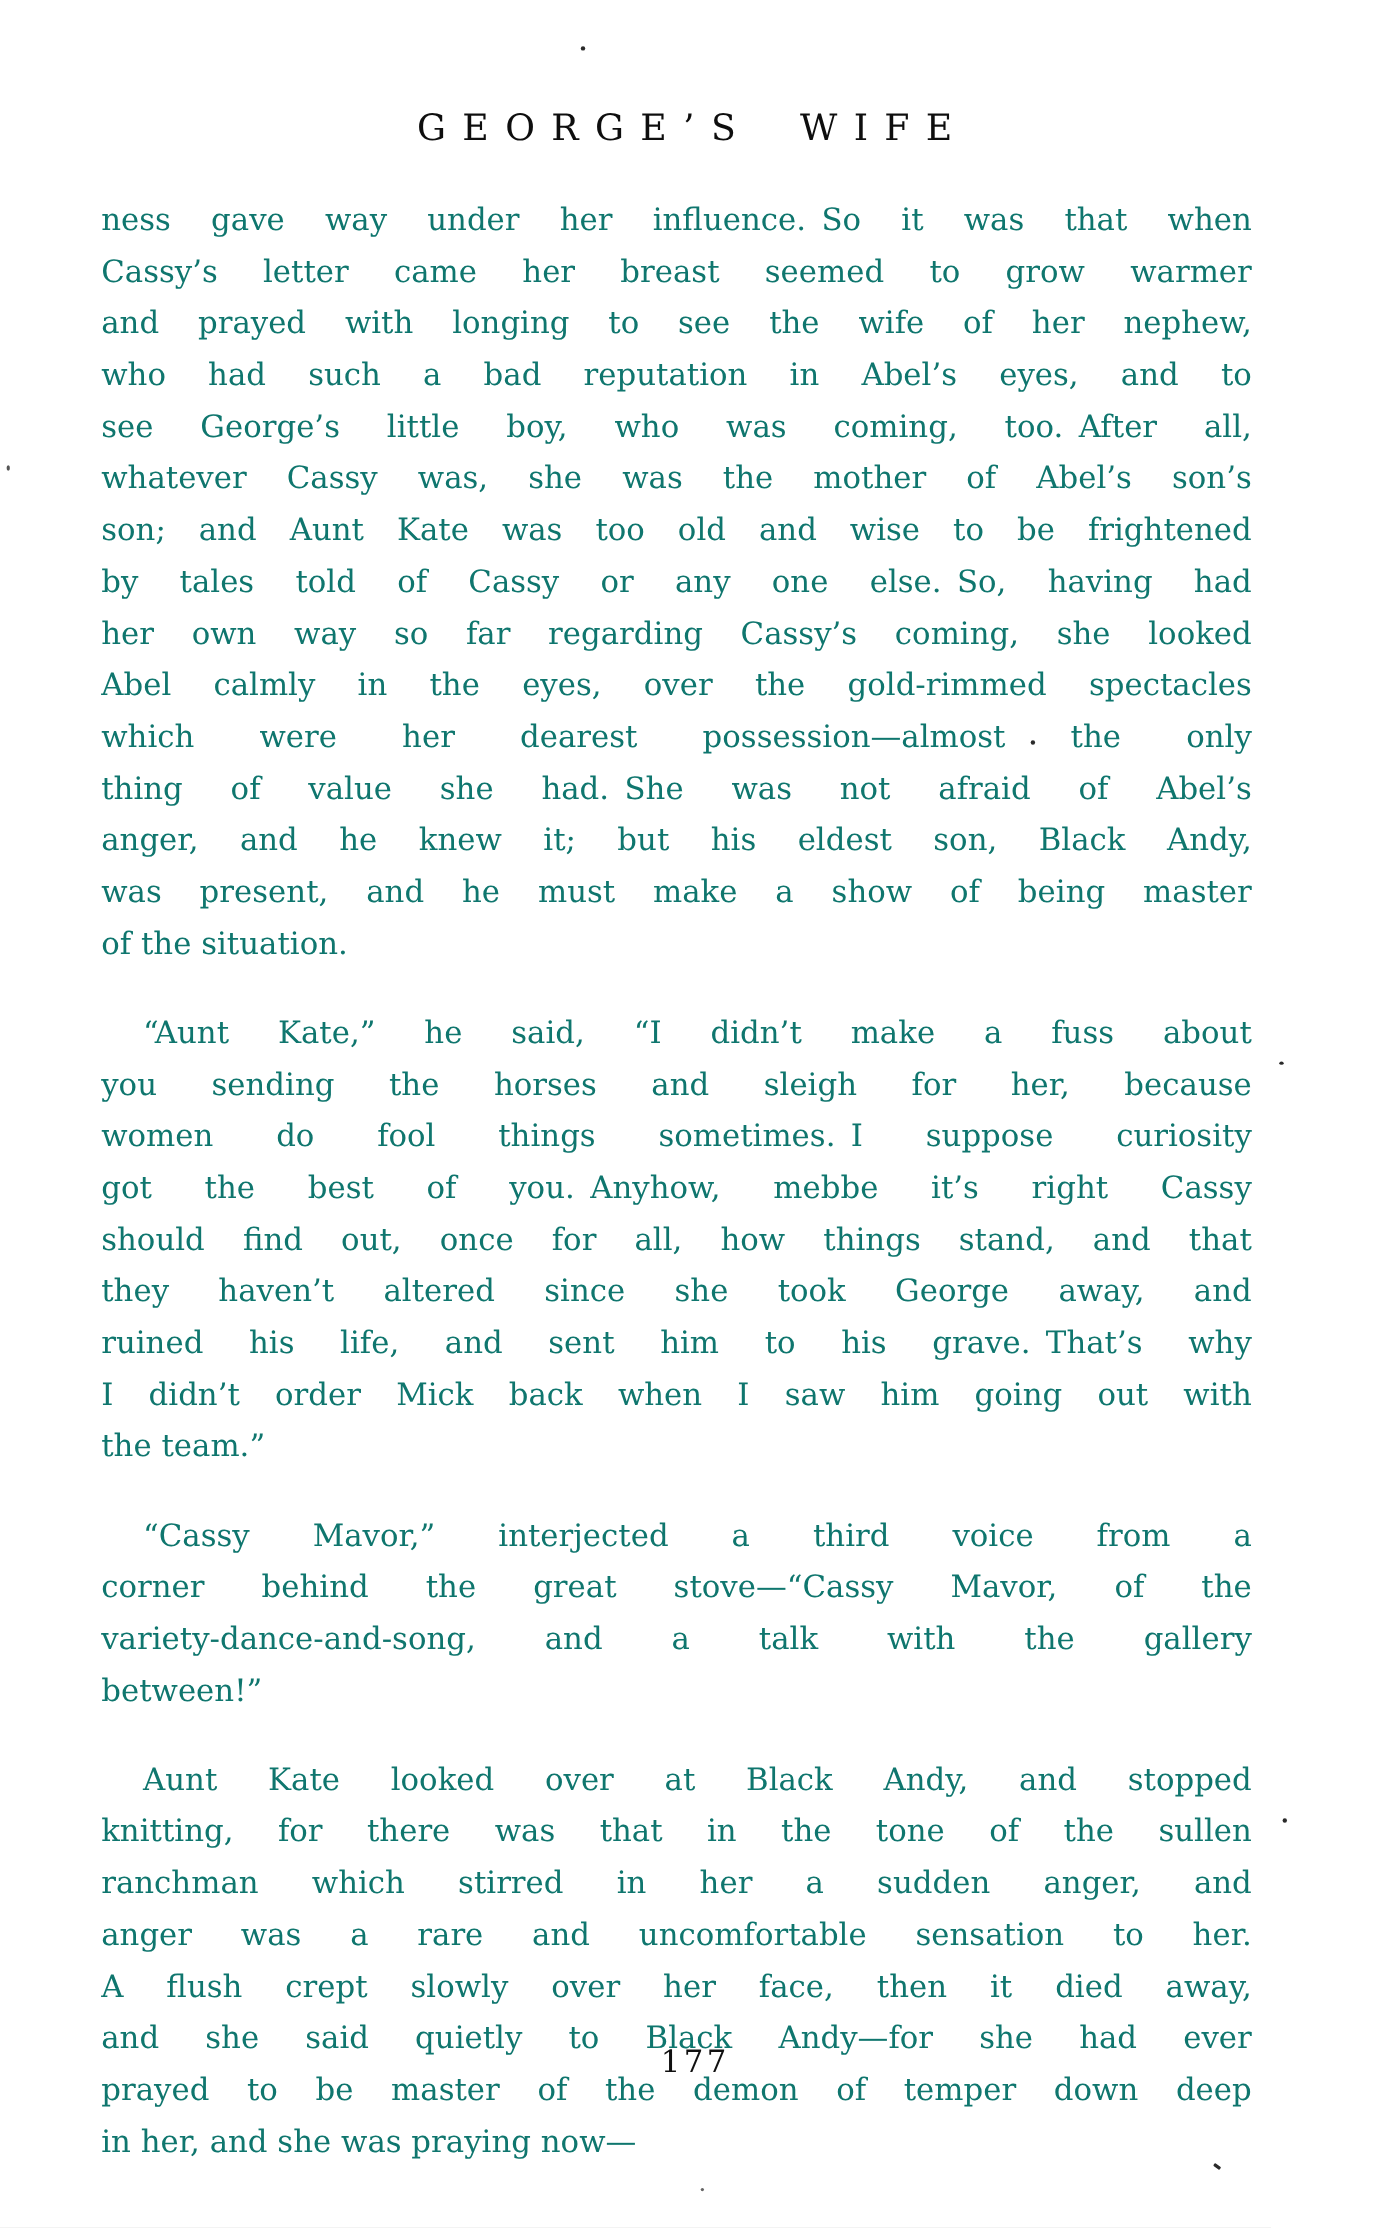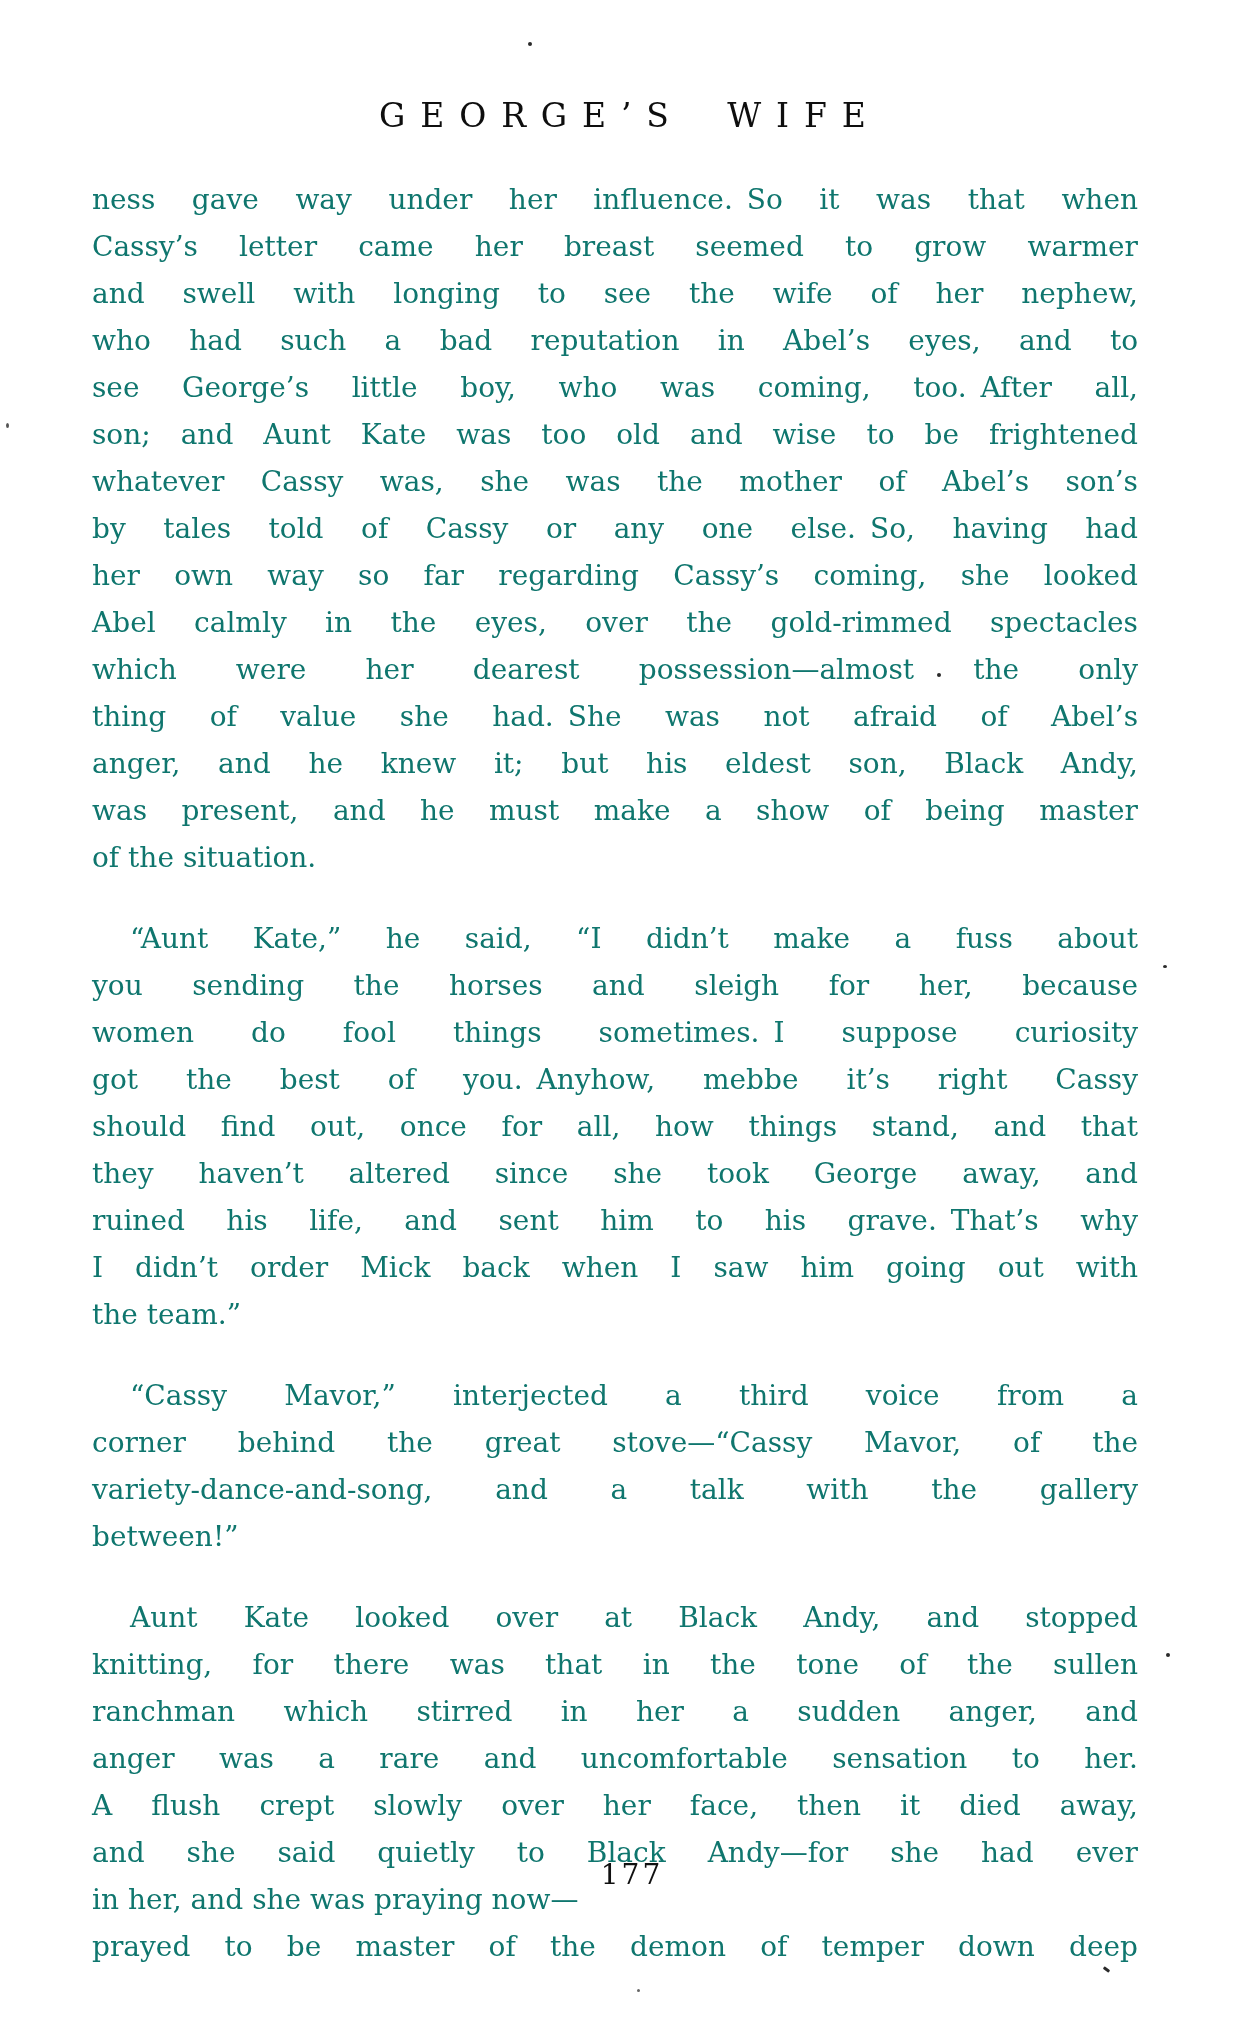--- a/index.html
+++ b/index.html
@@ -68,25 +68,25 @@
 </style>
 </head>
 <body>
 
 <div class="page">
   <div class="running-head">GEORGE’S WIFE</div>
 
   <div class="text-block">
       <div class="line">ness gave way under her influence. So it was that when</div>
       <div class="line">Cassy’s letter came her breast seemed to grow warmer</div>
-      <div class="line">and swell with longing to see the wife of her nephew,</div>
+      <div class="line">and prayed with longing to see the wife of her nephew,</div>
       <div class="line">who had such a bad reputation in Abel’s eyes, and to</div>
       <div class="line">see George’s little boy, who was coming, too. After all,</div>
+      <div class="line">whatever Cassy was, she was the mother of Abel’s son’s</div>
       <div class="line">son; and Aunt Kate was too old and wise to be frightened</div>
-      <div class="line">whatever Cassy was, she was the mother of Abel’s son’s</div>
       <div class="line">by tales told of Cassy or any one else. So, having had</div>
       <div class="line">her own way so far regarding Cassy’s coming, she looked</div>
       <div class="line">Abel calmly in the eyes, over the gold-rimmed spectacles</div>
       <div class="line">which were her dearest possession—almost the only</div>
       <div class="line">thing of value she had. She was not afraid of Abel’s</div>
       <div class="line">anger, and he knew it; but his eldest son, Black Andy,</div>
       <div class="line">was present, and he must make a show of being master</div>
       <div class="line last">of the situation.</div>
       <div class="line indent">“Aunt Kate,” he said, “I didn’t make a fuss about</div>
       <div class="line">you sending the horses and sleigh for her, because</div>
@@ -100,22 +100,22 @@
       <div class="line indent">“Cassy Mavor,” interjected a third voice from a</div>
       <div class="line">corner behind the great stove—“Cassy Mavor, of the</div>
       <div class="line">variety-dance-and-song, and a talk with the gallery</div>
       <div class="line last">between!”</div>
       <div class="line indent">Aunt Kate looked over at Black Andy, and stopped</div>
       <div class="line">knitting, for there was that in the tone of the sullen</div>
       <div class="line">ranchman which stirred in her a sudden anger, and</div>
       <div class="line">anger was a rare and uncomfortable sensation to her.</div>
       <div class="line">A flush crept slowly over her face, then it died away,</div>
       <div class="line">and she said quietly to Black Andy—for she had ever</div>
+      <div class="line">prayed to be master of the demon of temper down deep</div>
       <div class="line last">in her, and she was praying now—</div>
-      <div class="line">prayed to be master of the demon of temper down deep</div>
     </div>
 
   <div class="folio">177</div>
 
   <div class="speck s1"></div>
   <div class="speck s2"></div>
   <div class="speck s3"></div>
   <div class="speck s4"></div>
   <div class="speck s5"></div>
   <div class="speck s6"></div>

